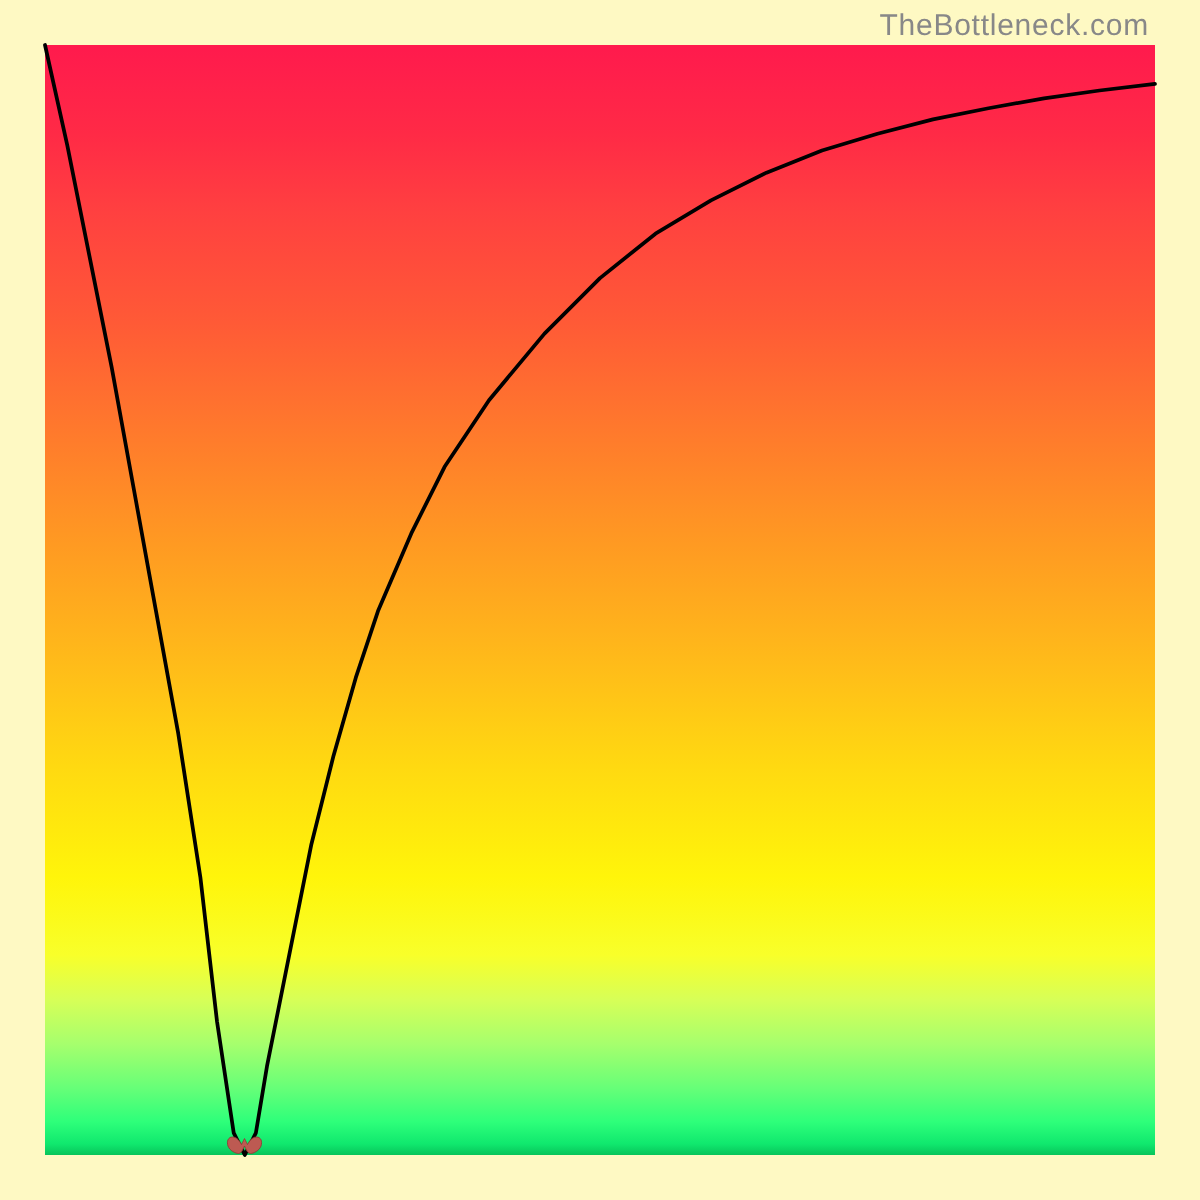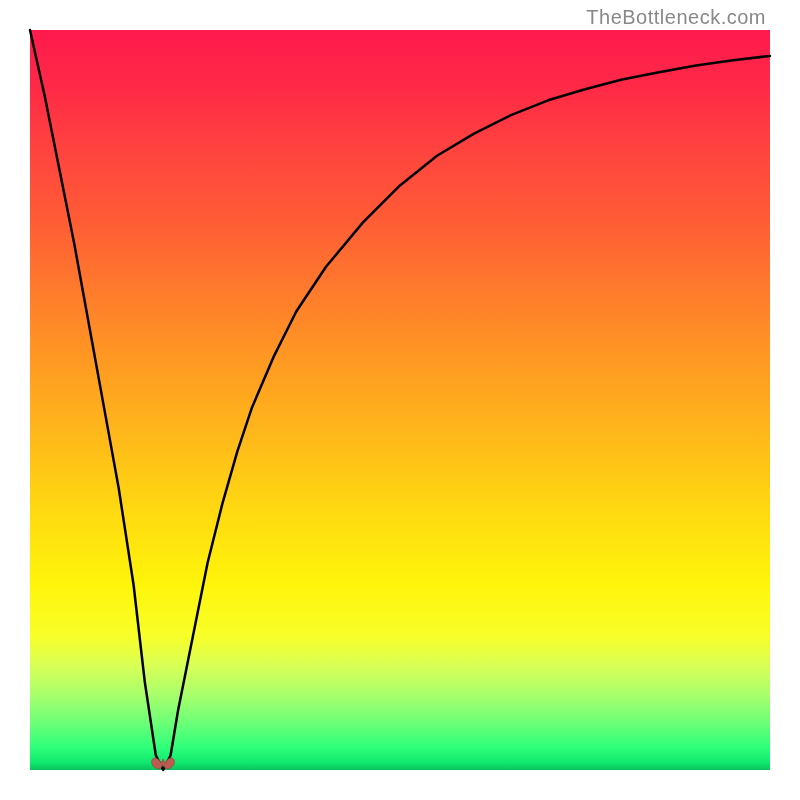--- a/index.html
+++ b/index.html
@@ -8,21 +8,21 @@
     width: 800px;
     height: 800px;
     background: #000;
     overflow: hidden;
     font-family: Arial, Helvetica, sans-serif;
   }
   .frame {
     position: relative;
     width: 800px;
     height: 800px;
-    background: #ffffff;
+    background: #fef9c3;
   }
   .plot-area {
     position: absolute;
     left: 30px;
     top: 30px;
     width: 740px;
     height: 740px;
     
     background: linear-gradient(to bottom,
       #ff1a4d 0%,

